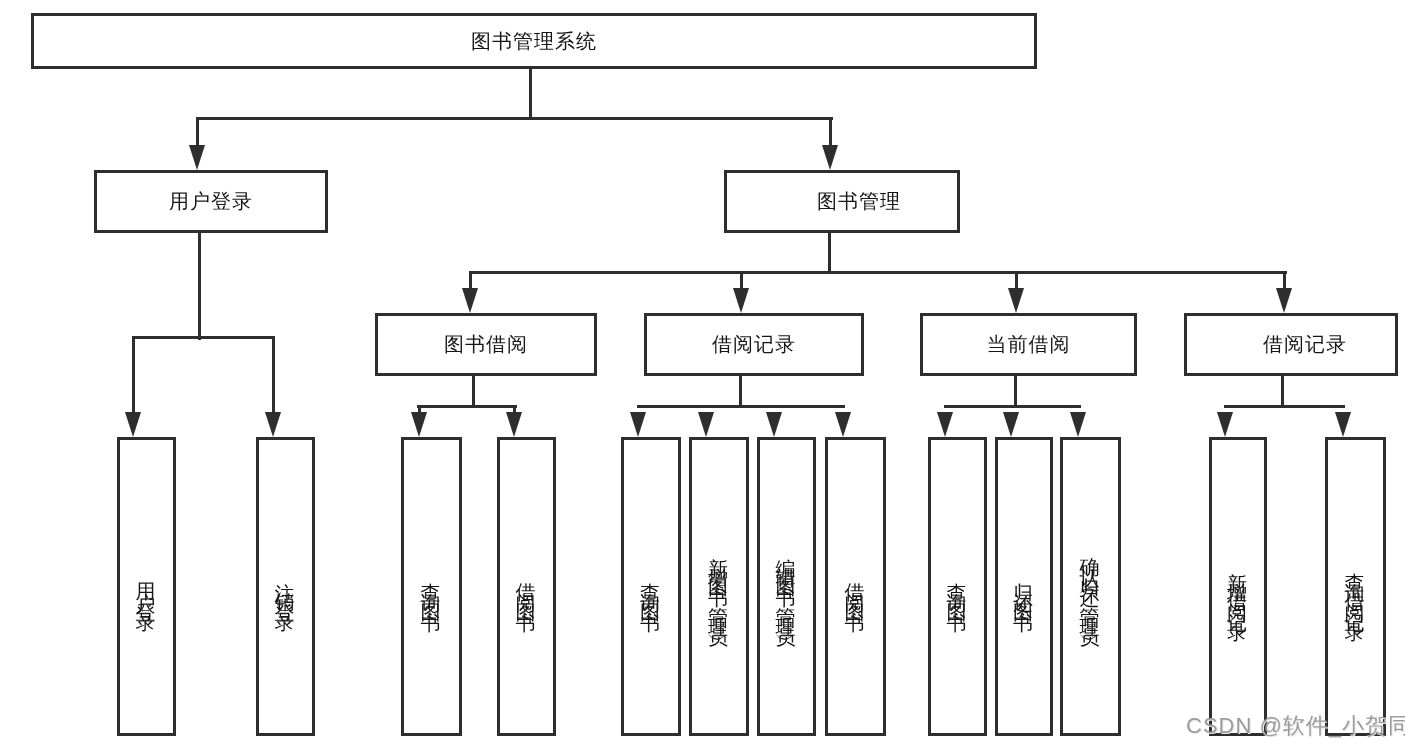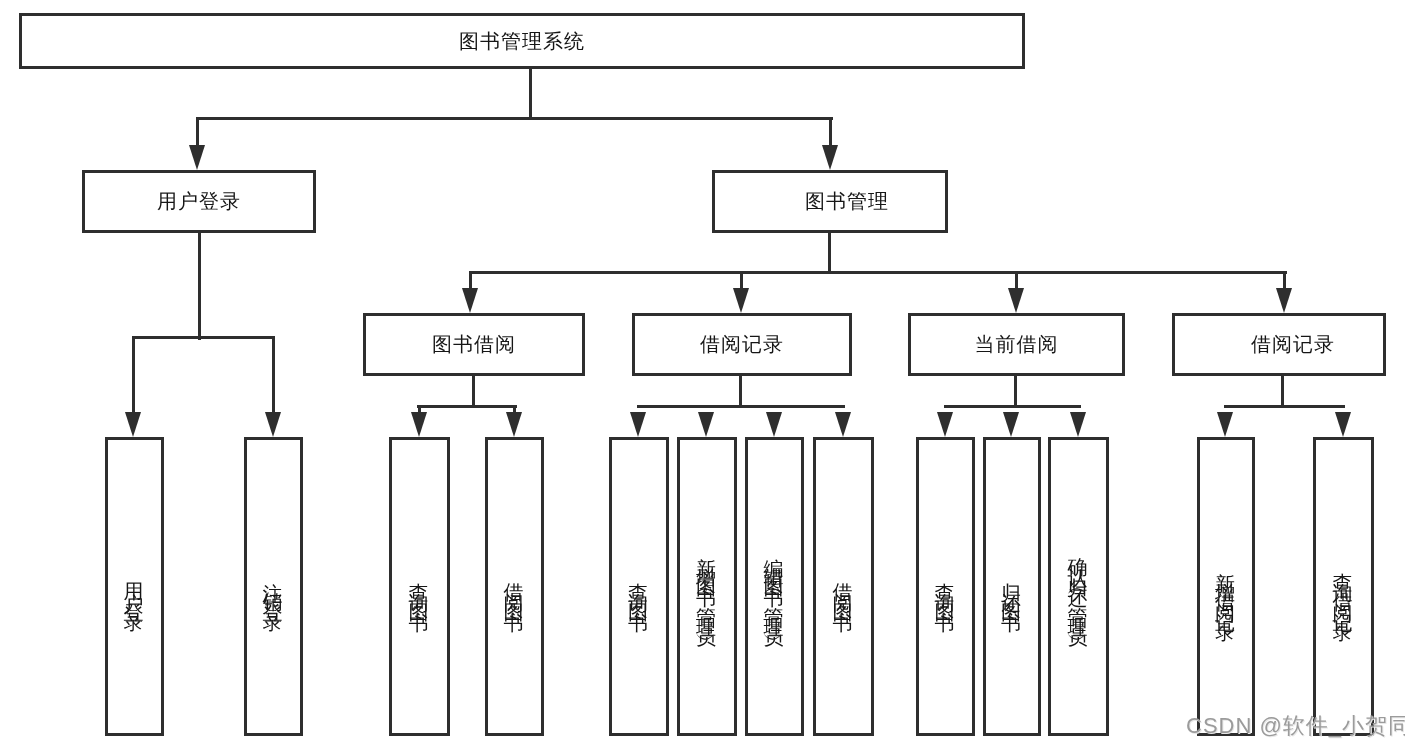--- a/index.html
+++ b/index.html
@@ -16,20 +16,21 @@
     box-sizing: border-box;
     background: #ffffff;
     border: 3px solid #2e2e2e;
     display: flex;
     align-items: center;
     justify-content: center;
     font-size: 20px;
     color: #161616;
     letter-spacing: 1px;
     white-space: nowrap;
+    margin-left: 12px;
   }
   .vbox {
     writing-mode: vertical-rl;
     text-orientation: upright;
     letter-spacing: 10px;
     white-space: normal;
   }
   .hline { position: absolute; height: 3px; background: #2e2e2e; }
   .vline { position: absolute; width: 3px; background: #2e2e2e; }
   .arrow {

